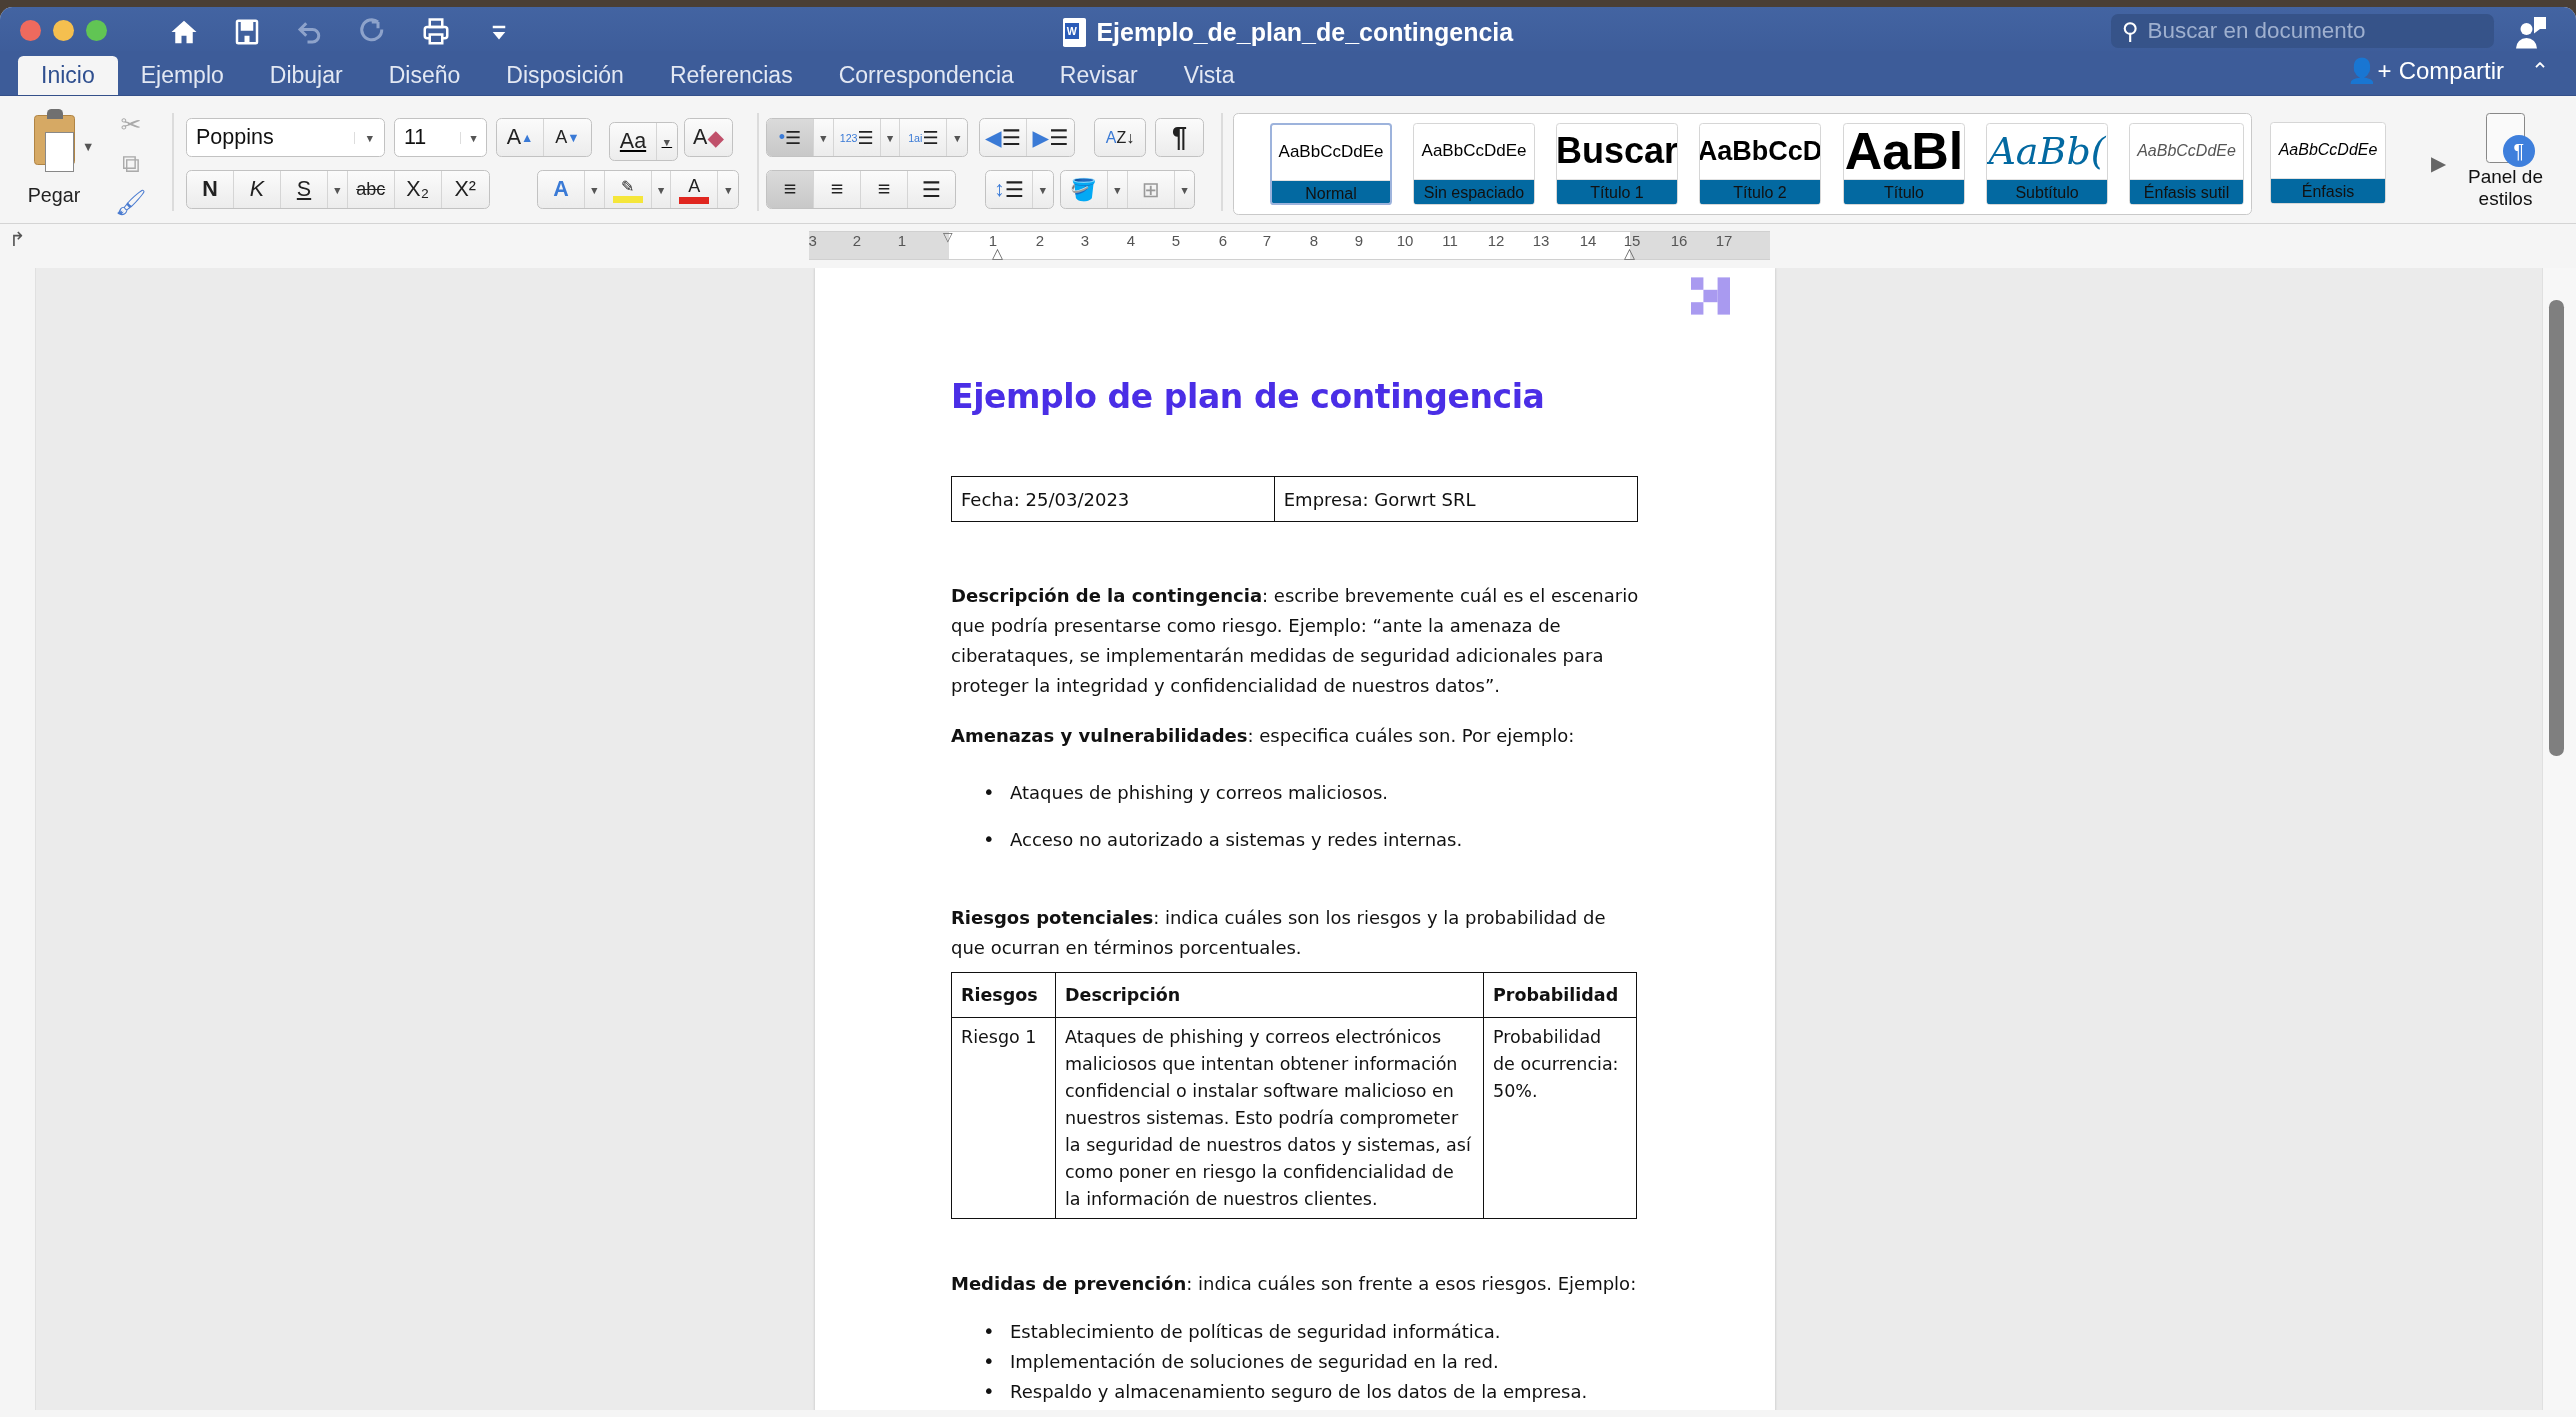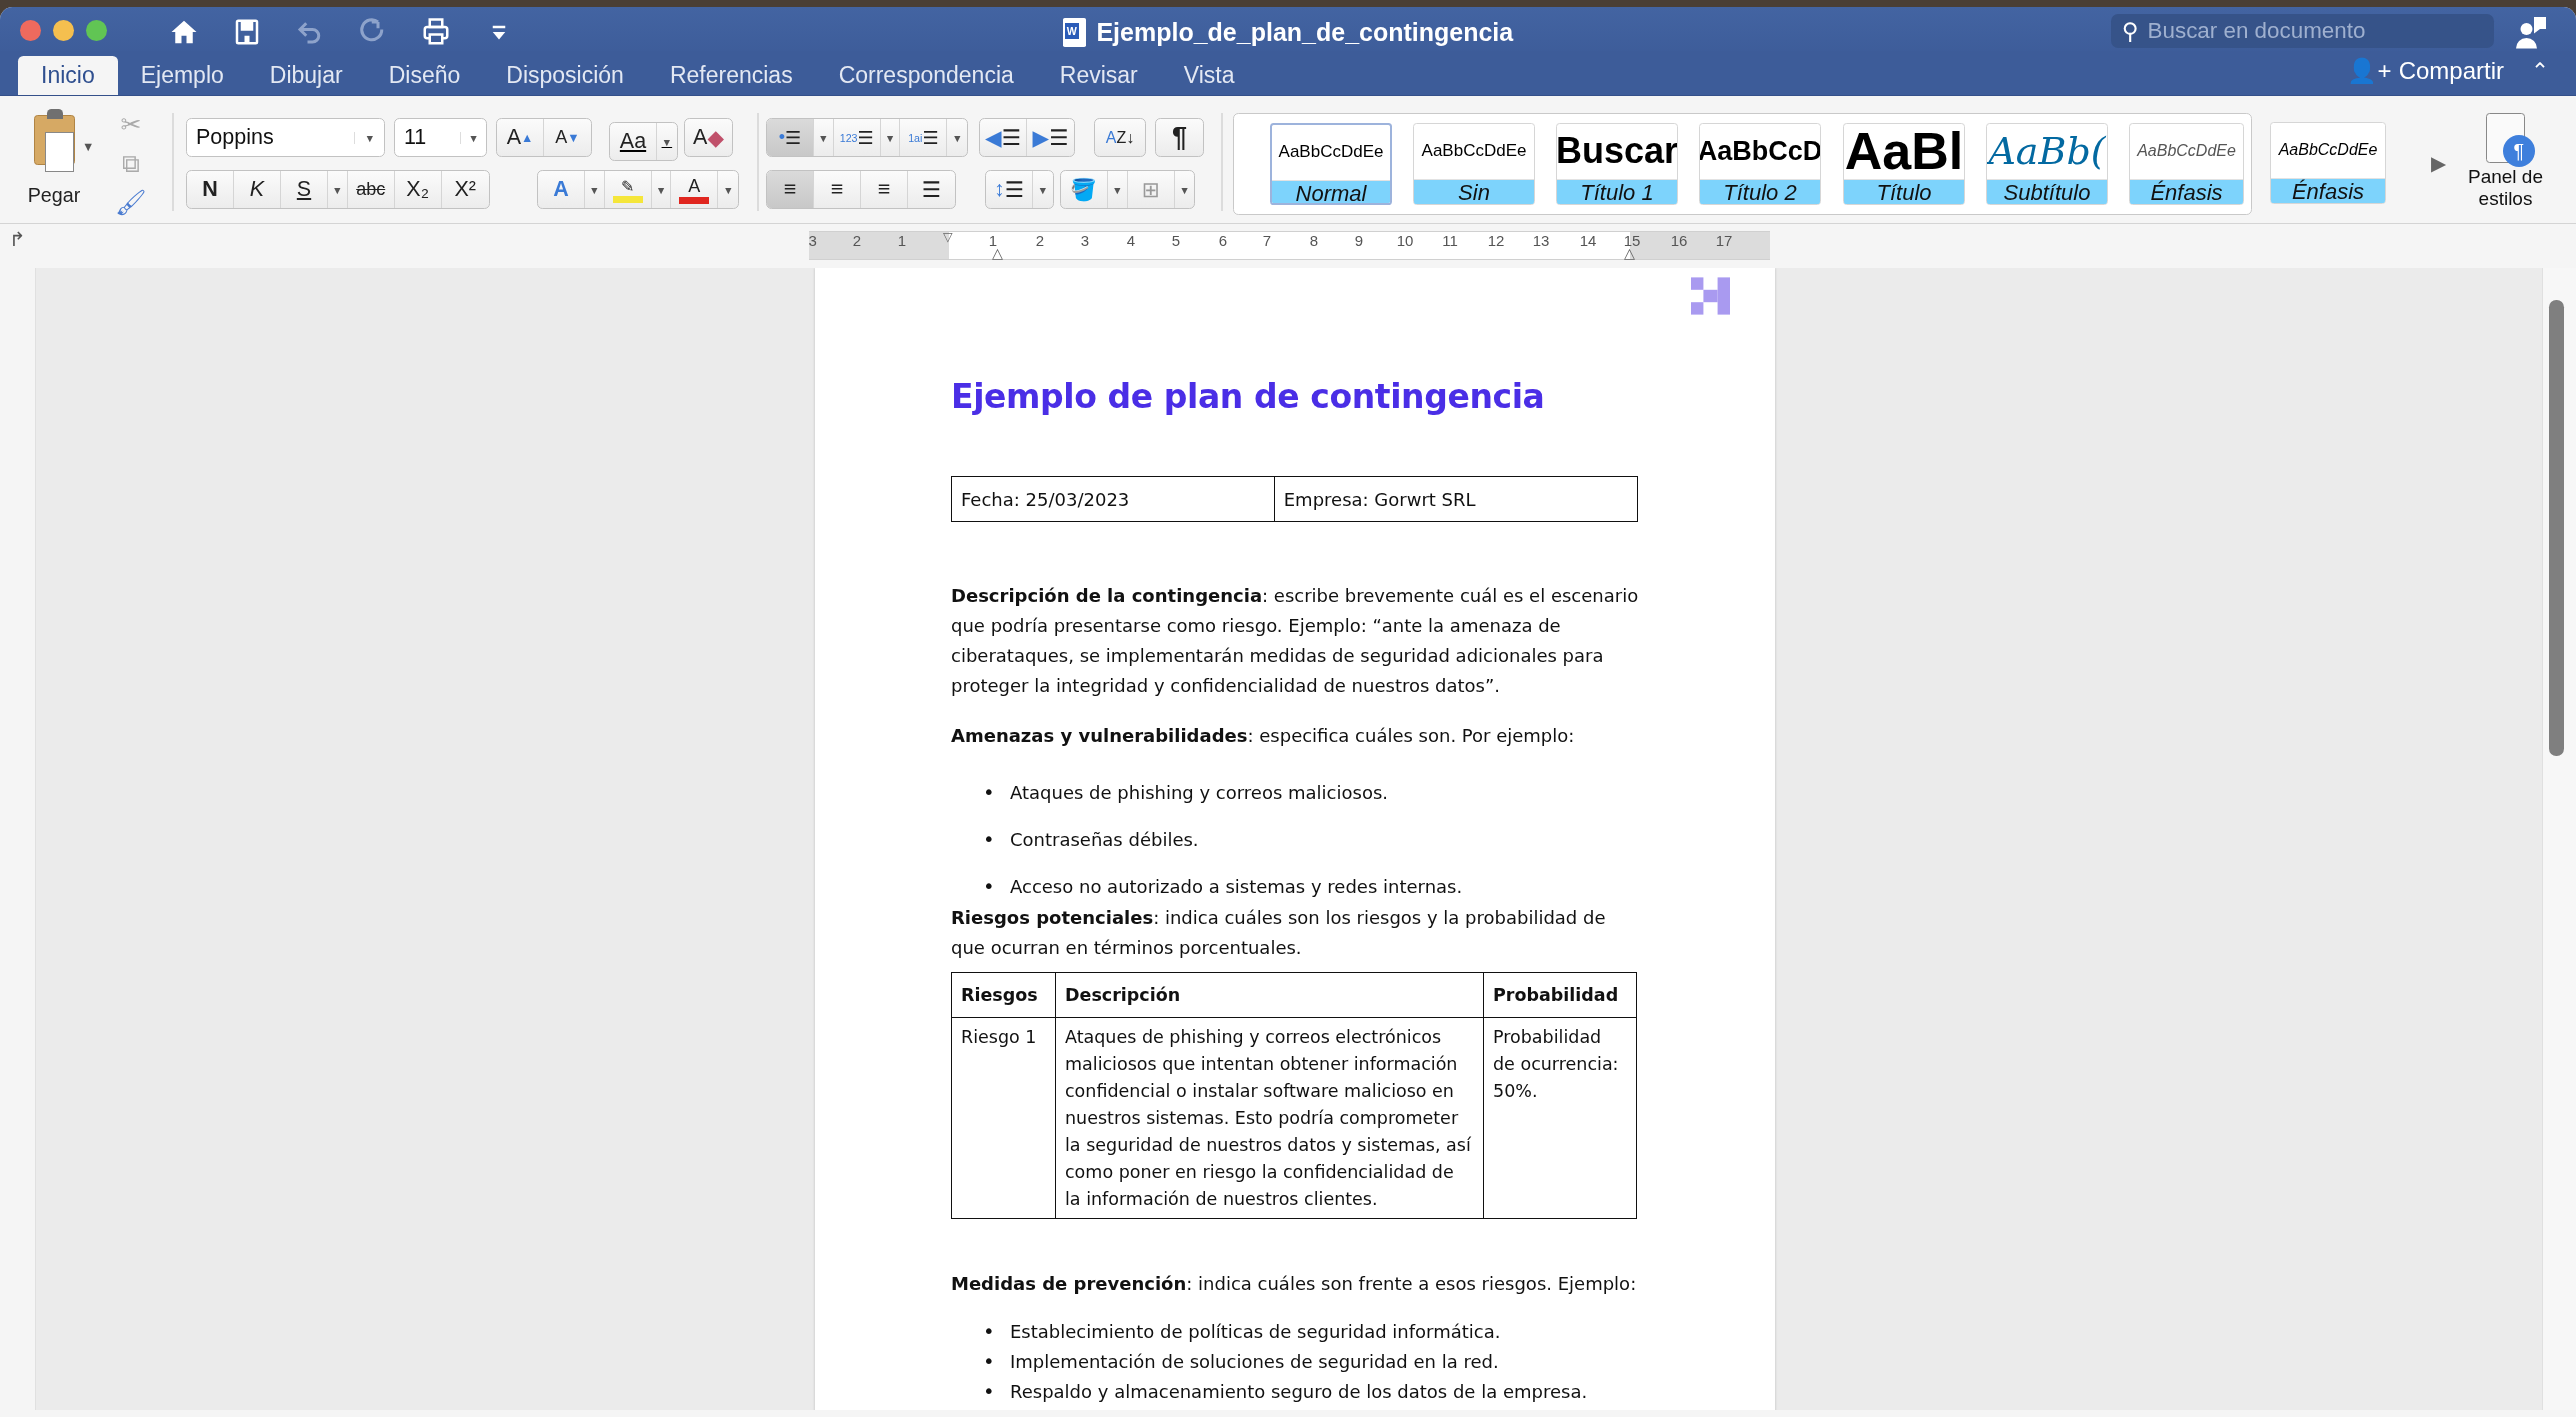--- a/index.html
+++ b/index.html
@@ -49,21 +49,21 @@
   .btngrp .b:last-child { border-right: none; }
   .btngrp .b.on { background: linear-gradient(#dadada, #c8c8c8); }
   .btngrp .b.dd { min-width: 19.7px; font-size: 10.7px; color: #555; }
   .ddarrow { font-size: 10.7px; color: #555; }
 
   
   .gallery { position: absolute; left: 1233px; top: 10.7px; width: 1019px; height: 102px; background: #fff; border: 0.9px solid #c9c9c9; border-radius: 5.4px; }
   .style { position: absolute; top: 9px; width: 122px; height: 82px; border: 0.9px solid #d6d6d6; border-radius: 3.6px; background: #fff; overflow: hidden; cursor: pointer; }
   .style.sel { border: 2.7px solid #9db3dc; }
   .style .prev { height: 55px; display: flex; align-items: center; justify-content: center; overflow: hidden; white-space: nowrap; color: #000; }
-  .style .nm { height: 27px; border-top: 0.9px solid #e2e2e2; background: #7dd3fc; font-size: 22px; text-align: center; line-height: 25px; color: #111; font-style: italic; }
+  .style .nm { height: 27px; border-top: 0.9px solid #e2e2e2; background: #0369a1; font-size: 16px; text-align: center; line-height: 25px; color: #111; }
   .panel-estilos { position: absolute; left: 2452px; top: 10.7px; width: 107px; text-align: center; font-size: 19px; color: #111; line-height: 21.5px; }
   .panel-estilos .pic { width: 39px; height: 50px; margin: 0 auto 3.6px; border: 0.9px solid #888; border-radius: 3.6px; background: #fafafa; position: relative; }
   .panel-estilos .pic::after { content: "¶"; position: absolute; right: -10.7px; bottom: -5.4px; width: 32px; height: 32px; border-radius: 50%; background: #3e7fdc; color: #fff; font-size: 19.7px; line-height: 32px; }
 
   
   .ruler-bar { position: absolute; top: 217px; left: 0; width: 100%; height: 45px; background: #f5f5f5; }
   .ruler { position: absolute; left: 809px; top: 7.2px; width: 961px; height: 29px; background: #fff; border-top: 1.8px solid #d0d0d0; border-bottom: 1.8px solid #d0d0d0; }
   .ruler .margin-l { position: absolute; left: 0; top: 0; width: 140px; height: 100%; background: #dcdcdc; }
   .ruler .margin-r { position: absolute; right: 0; top: 0; width: 140px; height: 100%; background: #dcdcdc; }
   .ruler .num { position: absolute; top: 0; font-size: 15px; color: #555; transform: translateX(-50%); }
@@ -366,21 +366,20 @@
       <div class="body-text" style="top:313px">
         <b>Descripción de la contingencia</b><span>: escribe brevemente cuál es el escenario que podría presentarse como riesgo. Ejemplo: “ante la amenaza de ciberataques, se implementarán medidas de seguridad adicionales para proteger la integridad y confidencialidad de nuestros datos”.</span>
       </div>
 
       <div class="body-text" style="top:453px">
         <b>Amenazas y vulnerabilidades</b><span>: especifica cuáles son. Por ejemplo:</span>
       </div>
 
       <ul class="bl" style="top:501px; line-height:47px">
         <li>Ataques de phishing y correos maliciosos.</li>
-        <li>Contraseñas débiles.</li>
         <li>Acceso no autorizado a sistemas y redes internas.</li>
       </ul>
 
       <div class="body-text" style="top:635px">
         <b>Riesgos potenciales</b><span>: indica cuáles son los riesgos y la probabilidad de que ocurran en términos porcentuales.</span>
       </div>
 
       <table class="risk-table">
         <tbody>
             <tr>

